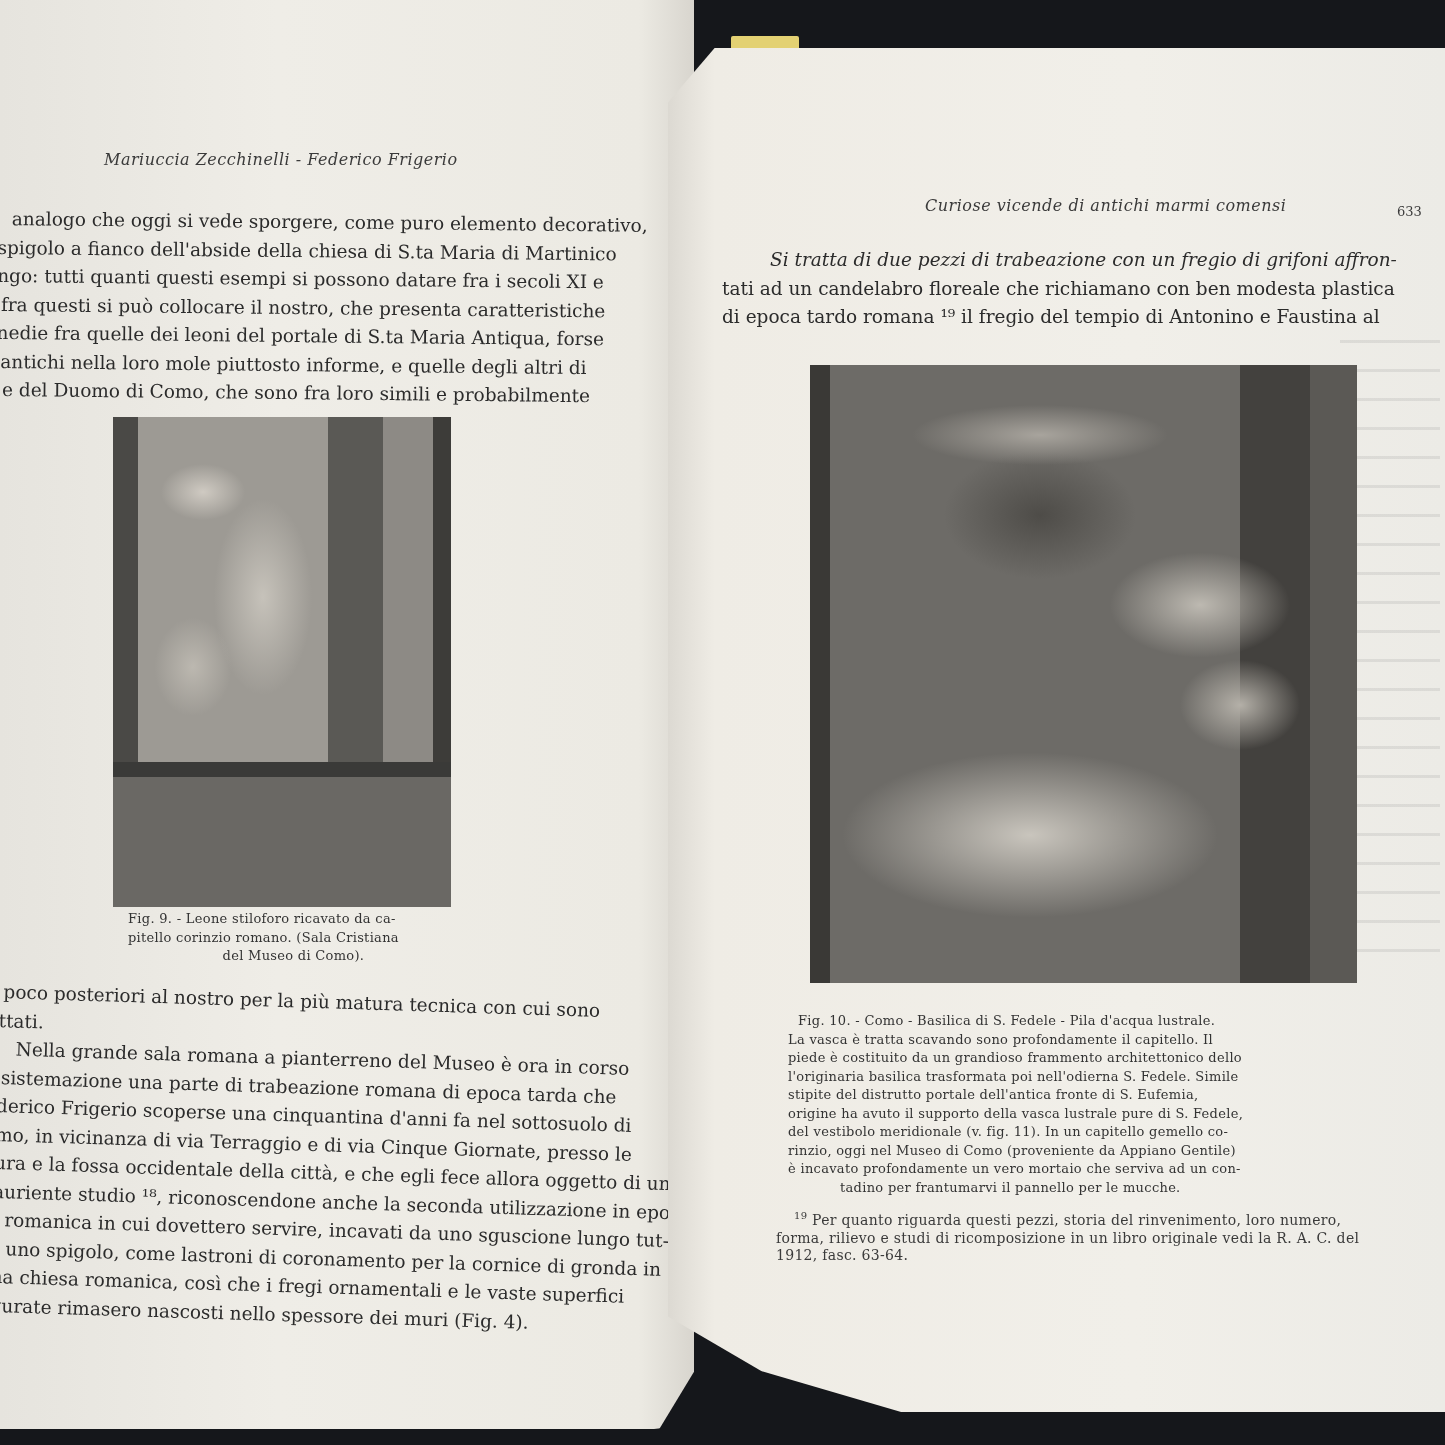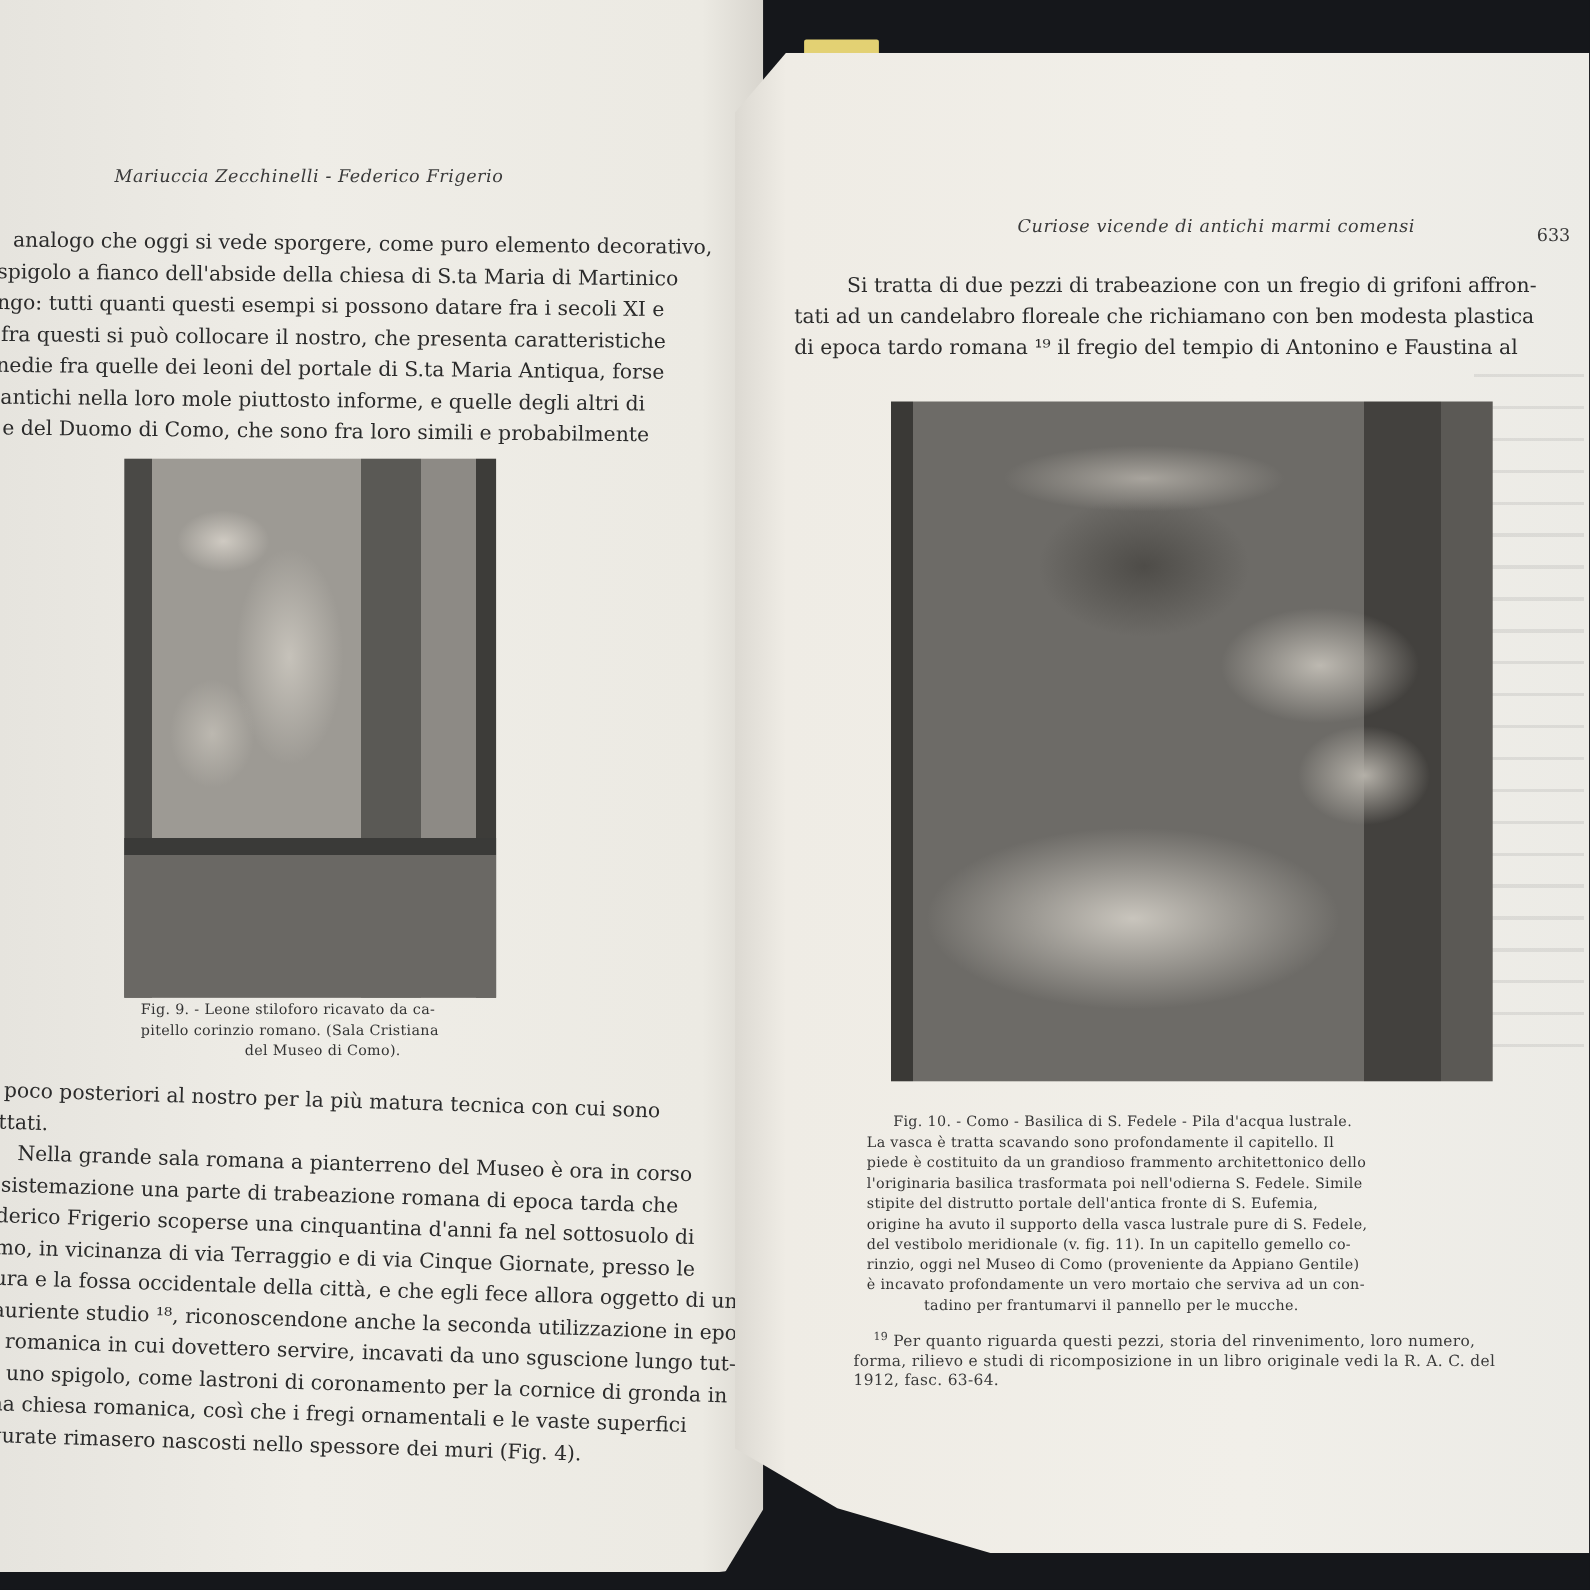--- a/index.html
+++ b/index.html
@@ -25,21 +25,21 @@
     border-radius:40px 0 0 0;
     clip-path: polygon(0 4%, 6% 0, 100% 0, 100% 100%, 30% 100%, 12% 97%, 0 93%);
   }
   .tab-marker {
     position:absolute; left:731px; top:36px; width:68px; height:20px;
     background:#e3d173; border-radius:2px;
   }
   .running-head {
     position:absolute; font-style:italic; font-size:16px; color:#3a3a3a; letter-spacing:0.5px;
   }
-  .page-number { position:absolute; font-size:16px; color:#3a3a3a; }
+  .page-number { position:absolute; font-size:13px; color:#3a3a3a; }
   .text-block {
     position:absolute; font-size:18.5px; line-height:28.5px; color:#2b2b2b; white-space:nowrap;
   }
   .text-block .line { display:block; }
   .photo {
     position:absolute; overflow:hidden;
   }
   .photo-lion {
     left:113px; top:417px; width:338px; height:490px;
     background:
@@ -114,31 +114,31 @@
   </div>
 </div>
 
 <div class="tab-marker"></div>
 
 <div class="page right-page">
   <div class="running-head" style="left:257px; top:148px;">Curiose vicende di antichi marmi comensi</div>
   <div class="page-number" style="left:729px; top:156px;">633</div>
 
   <div class="text-block" style="left:54px; top:198px;">
-    <span class="line" style="padding-left:48px;">Si tratta di due pezzi di trabeazione con un fregio di grifoni affron-</span>
+    <span class="line" style="padding-left:48px;font-style:italic;">Si tratta di due pezzi di trabeazione con un fregio di grifoni affron-</span>
     <span class="line">tati ad un candelabro floreale che richiamano con ben modesta plastica</span>
     <span class="line">di epoca tardo romana ¹⁹ il fregio del tempio di Antonino e Faustina al</span>
   </div>
 
   <div class="ghost-text" style="left:672px; top:292px;"></div>
 
   <div class="photo photo-capital" style="left:142px; top:317px;"></div>
 
   <div class="caption" style="left:120px; top:964px;">
-    <span class="line" style="padding-left:10px;text-align:center;">Fig. 10. - Como - Basilica di S. Fedele - Pila d'acqua lustrale.</span>
+    <span class="line" style="padding-left:10px;">Fig. 10. - Como - Basilica di S. Fedele - Pila d'acqua lustrale.</span>
     <span class="line">La vasca è tratta scavando sono profondamente il capitello. Il</span>
     <span class="line">piede è costituito da un grandioso frammento architettonico dello</span>
     <span class="line">l'originaria basilica trasformata poi nell'odierna S. Fedele. Simile</span>
     <span class="line">stipite del distrutto portale dell'antica fronte di S. Eufemia,</span>
     <span class="line">origine ha avuto il supporto della vasca lustrale pure di S. Fedele,</span>
     <span class="line">del vestibolo meridionale (v. fig. 11). In un capitello gemello co-</span>
     <span class="line">rinzio, oggi nel Museo di Como (proveniente da Appiano Gentile)</span>
     <span class="line">è incavato profondamente un vero mortaio che serviva ad un con-</span>
     <span class="line" style="padding-left:52px;">tadino per frantumarvi il pannello per le mucche.</span>
   </div>

